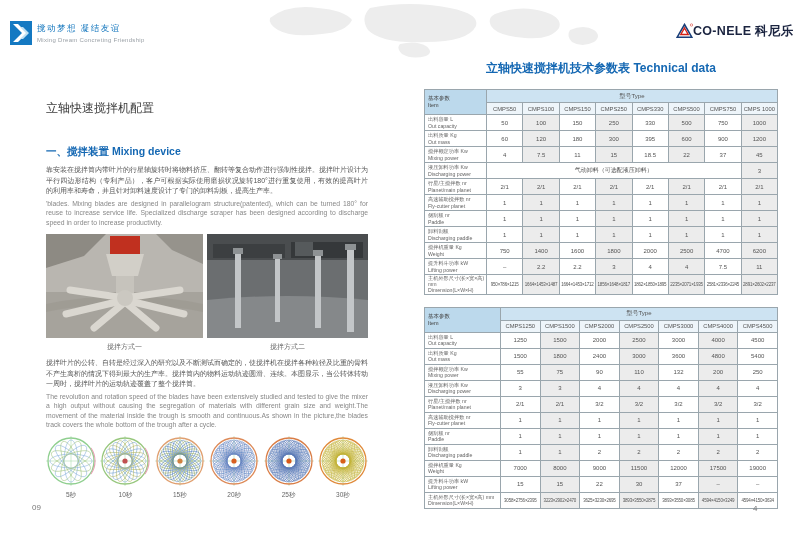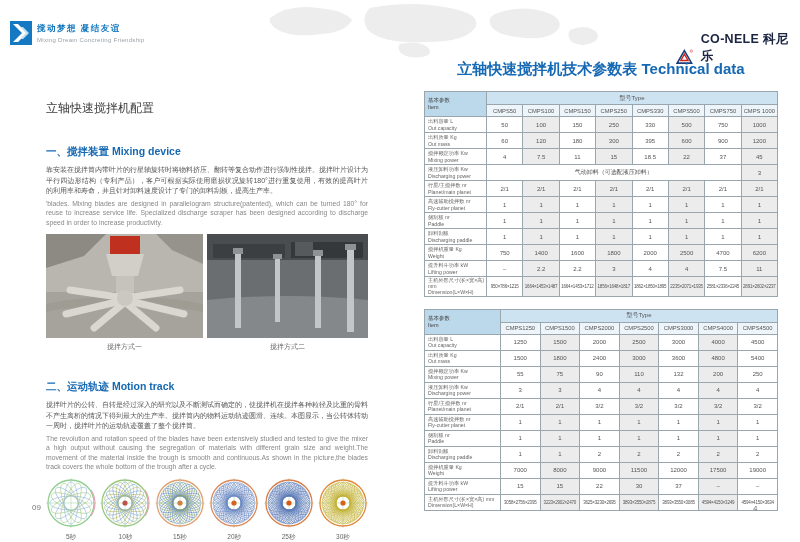--- a/index.html
+++ b/index.html
@@ -8,40 +8,40 @@
     font-family:"Liberation Sans", sans-serif;
     background:#ffffff;
     position:relative;
     overflow:hidden;
   }
   
   .header { position:absolute; left:0; top:0; width:800px; height:58px; }
   .worldmap { position:absolute; left:250px; top:0; }
   .logo-box { position:absolute; left:10px; top:21px; }
   .slogan { position:absolute; left:37px; top:23px; }
-  .slogan-zh { font-size:8.5px; font-weight:bold; color:#1577be; letter-spacing:1.5px; }
+  .slogan-zh { font-size:8.5px; font-weight:normal; color:#1577be; letter-spacing:1.5px; }
   .slogan-en { font-size:6px; color:#9aa0a6; margin-top:2px; letter-spacing:0.3px; }
-  .logo-right { position:absolute; left:676px; top:29px; display:flex; align-items:flex-end; gap:8px; }
+  .logo-right { position:absolute; left:676px; top:21px; display:flex; align-items:center; gap:0; }
   .brand-text { font-size:12.5px; font-weight:bold; color:#1b2440; letter-spacing:0.3px; margin-top:2px; }
   
   .left-page { position:absolute; left:46px; top:78px; width:322px; }
   .title-en { font-size:14px; font-weight:bold; color:#e8000d; }
   .title-zh { font-size:12px; color:#3c3c3c; margin-top:22px; }
   .sec-heading { font-size:10.5px; font-weight:bold; color:#1568b3; margin-top:28px; }
   .body-zh { font-size:7px; color:#555; line-height:1.5; text-align:justify; margin-top:6px; }
   .body-en { font-size:6.8px; color:#888; line-height:1.4; text-align:justify; margin-top:2px; }
   .photos { display:flex; gap:4px; margin-top:7px; }
   .photo svg { display:block; }
   .caption { font-size:7px; color:#666; text-align:center; margin-top:4px; }
   .tracks { display:flex; justify-content:space-between; margin-top:6px; }
   .track-cell { width:50px; text-align:center; }
   .track-label { font-size:6.5px; color:#666; margin-top:1px; }
   
   .right-page { position:absolute; left:424px; top:60px; width:354px; }
-  .rp-title { text-align:center; font-size:15px; font-weight:bold; color:#1568b3; }
+  .rp-title { text-align:center; font-size:12px; font-weight:bold; color:#1568b3; }
   .spec-table { border-collapse:collapse; width:354px; table-layout:fixed; margin-top:12px; }
   .spec-table th, .spec-table td { border:0.5px solid #9aa6ad; text-align:center; vertical-align:middle; }
   .spec-table th { font-weight:normal; }
   .item-head { background:#bcd9ec; color:#444; text-align:left !important; padding-left:3px; font-size:5.5px; line-height:1.25; }
   .type-head { background:#cde3f2; font-size:6px; color:#555; height:13px; }
   .model-head { background:#eef5fa; font-size:5.8px; color:#555; height:12px; }
   .spec-table td { font-size:6px; color:#555; height:16px; }
   .spec-table td.row-label { text-align:left; padding-left:3px; font-size:5.2px; line-height:1.2; color:#666; background:#fff; }
   .spec-table td.stripe { background:#ececec; }
   .spec-table tr.dim td.val { font-size:4.5px; padding:0; letter-spacing:-0.2px; }
@@ -135,21 +135,20 @@
           <rect x="138" y="10" width="11" height="6"></rect>
         </g>
       </svg>
     </div>
   </div>
   <div style="display:flex; gap:4px;">
     <div class="caption" style="width:157px;">搅拌方式一</div>
     <div class="caption" style="width:161px;">搅拌方式二</div>
   </div>
 
-  <div class="sec-heading">二、运动轨迹 Motion track</div>
   <div class="body-zh">搅拌叶片的公转、自转是经过深入的研究以及不断测试而确定的，使搅拌机在搅拌各种粒径及比重的骨料不产生离析的情况下得到最大的生产率。搅拌筒内的物料运动轨迹圆滑、连续。本图显示，当公转体转动一周时，搅拌叶片的运动轨迹覆盖了整个搅拌筒。</div>
   <div class="body-en">The revolution and rotation speed of the blades have been extensively studied and tested to give the mixer a high output without causing the segregation of materials with different grain size and weight.The movement of the material inside the trough is smooth and continuous.As shown in the picture,the blades track covers the whole bottom of the trough after a cycle.</div>
 
   <div class="tracks" id="tracks">
       <div class="track-cell"><svg width="50" height="50" viewBox="0 0 50 50">
           <line x1="0" y1="25" x2="50" y2="25" stroke="#9fd4a0" stroke-width="0.5"></line>
           <line x1="25" y1="0" x2="25" y2="50" stroke="#9fd4a0" stroke-width="0.5"></line>
           <ellipse cx="25" cy="25" rx="21" ry="7" fill="none" stroke="#7aa8d8" stroke-width="0.6" opacity="0.85" transform="rotate(0 25 25)"></ellipse>
           <ellipse cx="25" cy="25" rx="21" ry="7" fill="none" stroke="#9ec27a" stroke-width="0.6" opacity="0.85" transform="rotate(22.5 25 25)"></ellipse>
           <ellipse cx="25" cy="25" rx="21" ry="7" fill="none" stroke="#7aa8d8" stroke-width="0.6" opacity="0.85" transform="rotate(45 25 25)"></ellipse>

